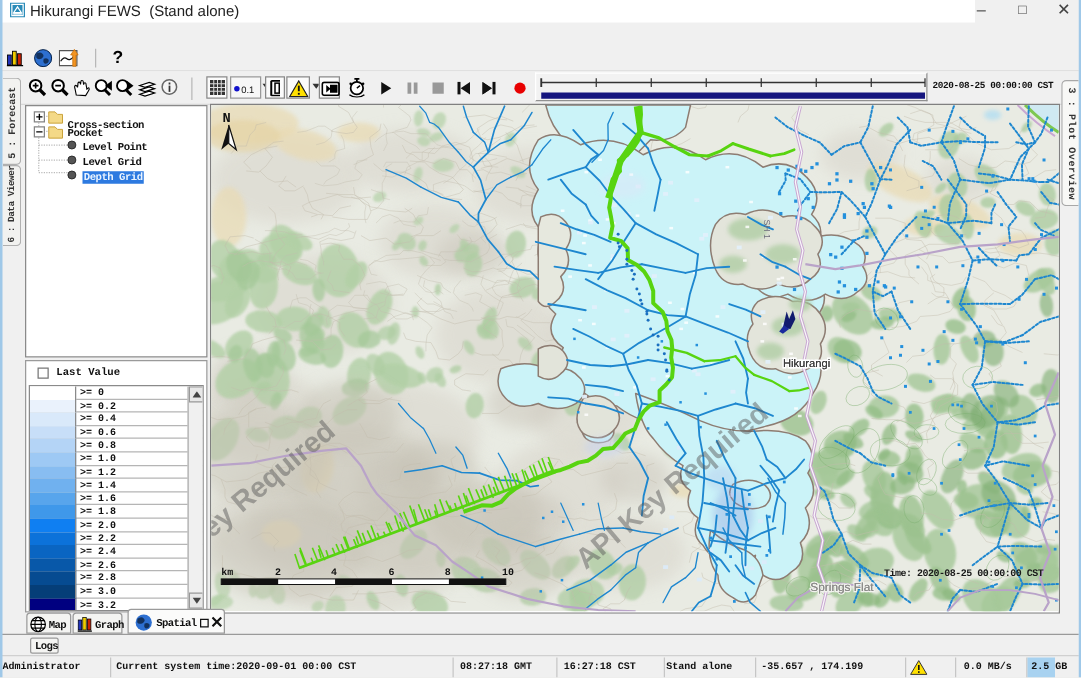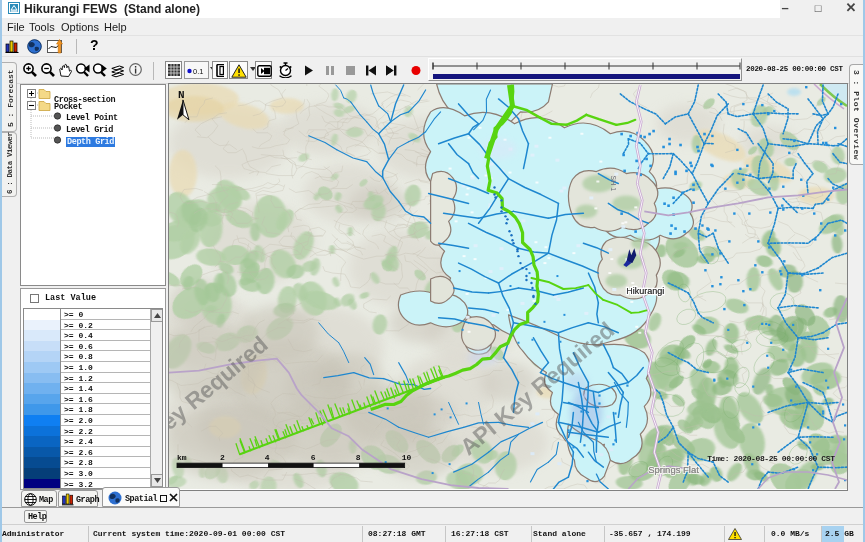--- a/index.html
+++ b/index.html
@@ -4,21 +4,21 @@
 <style>
 * { margin:0; padding:0; box-sizing:border-box; }
 html,body { width:865px; height:542px; overflow:hidden; background:#f0f0f0;
   font-family:"Liberation Sans", sans-serif; }
 .abs { position:absolute; }
 .mono { font-family:"Liberation Mono", monospace; font-weight:bold; }
 #page { position:relative; width:865px; height:542px; background:#f0f0f0; }
 #bordL { left:0; top:0; width:2px; height:542px; background:#9fc8e8; z-index:50; }
 #bordR { left:863px; top:0; width:2px; height:542px; background:#9fc8e8; z-index:50; }
 
-#title { left:0; top:0; width:780px; height:18px; background:#ffffff;font-weight:bold; }
+#title { left:0; top:0; width:780px; height:18px; background:#ffffff; }
 #title .txt { left:24px; top:2px; font-size:12px; color:#222; }
 .winbtn { top:0px; width:30px; height:17px; text-align:center; color:#444;
   font-size:13px; line-height:16px; }
 
 #menubar { left:0; top:18px; width:863px; height:18px; background:#f0f0f0;
   border-bottom:1px solid #e2e2e2; }
 #menubar span { position:absolute; top:3px; font-size:11px; color:#1a1a1a; }
 
 #tb1 { left:0; top:36px; width:863px; height:21px; background:#f0f0f0;
   border-bottom:1px solid #e0e0e0; }
@@ -72,26 +72,20 @@
       <rect x="1.5" y="1.5" width="9" height="9" fill="none" stroke="#fff" stroke-width="1"></rect>
       <path d="M3 8 L6 3.5 L9 8 Z" fill="none" stroke="#fff" stroke-width="1"></path>
       <rect x="2.5" y="8.5" width="7" height="1.2" fill="#fff"></rect>
     </svg>
     <div class="abs txt">Hikurangi FEWS&nbsp; (Stand alone)</div>
     <div class="abs winbtn" style="left:770px">–</div>
     <div class="abs winbtn" style="left:803px;font-size:11px">□</div>
     <div class="abs winbtn" style="left:836px">✕</div>
   </div>
 
-  <div class="abs" id="menubar">
-    <span style="left:7px">File</span>
-    <span style="left:29px">Tools</span>
-    <span style="left:61px">Options</span>
-    <span style="left:104px">Help</span>
-  </div>
 
   <div class="abs" id="tb1">
     <svg class="abs" style="left:5px;top:3px" width="15" height="15" viewBox="0 0 15 15">
       <rect x="1" y="5" width="3" height="8" fill="#2233bb" stroke="#000" stroke-width="0.7"></rect>
       <rect x="5" y="2" width="3" height="11" fill="#eecc00" stroke="#000" stroke-width="0.7"></rect>
       <rect x="9" y="4" width="3" height="9" fill="#cc2200" stroke="#000" stroke-width="0.7"></rect>
       <path d="M0.5 13.5 H13.5" stroke="#000" stroke-width="1"></path>
     </svg>
     <svg class="abs" style="left:27px;top:3px" width="15" height="15" viewBox="0 0 15 15">
       <circle cx="7.5" cy="7.5" r="7" fill="#2d6fd0"></circle>
@@ -1712,21 +1706,21 @@
       <path d="M7.7 7.7 Q10.7 6.7 11.7 8.7 Q11.7 11.7 8.7 11.7 Q6.7 10.7 7.7 7.7 Z" fill="#12315e"></path>
     </svg>
     <div class="lbl" style="left:22px;top:6px">Spatial</div>
     <div class="abs" style="left:57px;top:6.5px;width:7px;height:7px;border:1.4px solid #111"></div>
     <svg class="abs" style="left:66px;top:5px" width="9" height="9">
         <path d="M1 1 L8 8 M8 1 L1 8" stroke="#111" stroke-width="1.7"></path>
       </svg>
   </div>
   <div class="abs" style="left:0;top:507px;width:863px;height:1px;background:#9a9a9a"></div>
   <div class="abs btab" style="left:24px;top:510px;width:23px;height:13px;border-radius:2px">
-    <div class="lbl" style="left:3px;top:1px">Help</div>
+    <div class="lbl" style="left:3px;top:1px">Logs</div>
   </div>
 
   <div class="abs" id="statusbar">
     <div class="scell" style="left:0;width:87px;border-left:none;padding-left:2px">Administrator</div>
     <div class="scell" style="left:88px;width:273px;padding-left:4px">Current system time:2020-09-01 00:00 CST</div>
     <div class="scell" style="left:362px;width:82px;padding-left:5px">08:27:18 GMT</div>
     <div class="scell" style="left:445px;width:85px;padding-left:5px">16:27:18 CST</div>
     <div class="scell" style="left:531px;width:72px;padding-left:1px">Stand alone</div>
     <div class="scell" style="left:604px;width:119px;padding-left:4px">-35.657 , 174.199</div>
     <div class="scell" style="left:724px;width:39px"></div>

